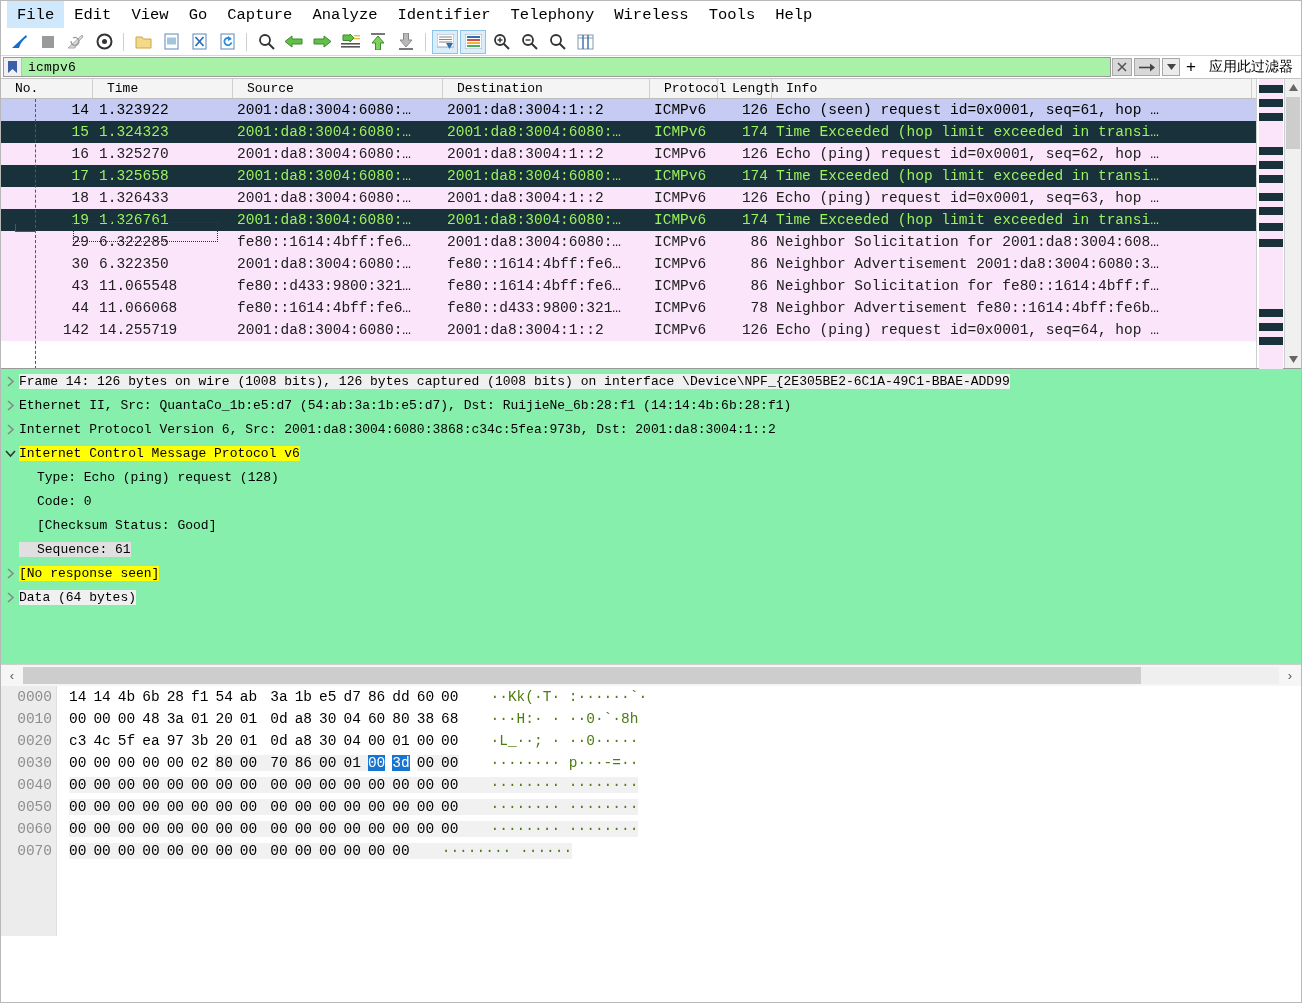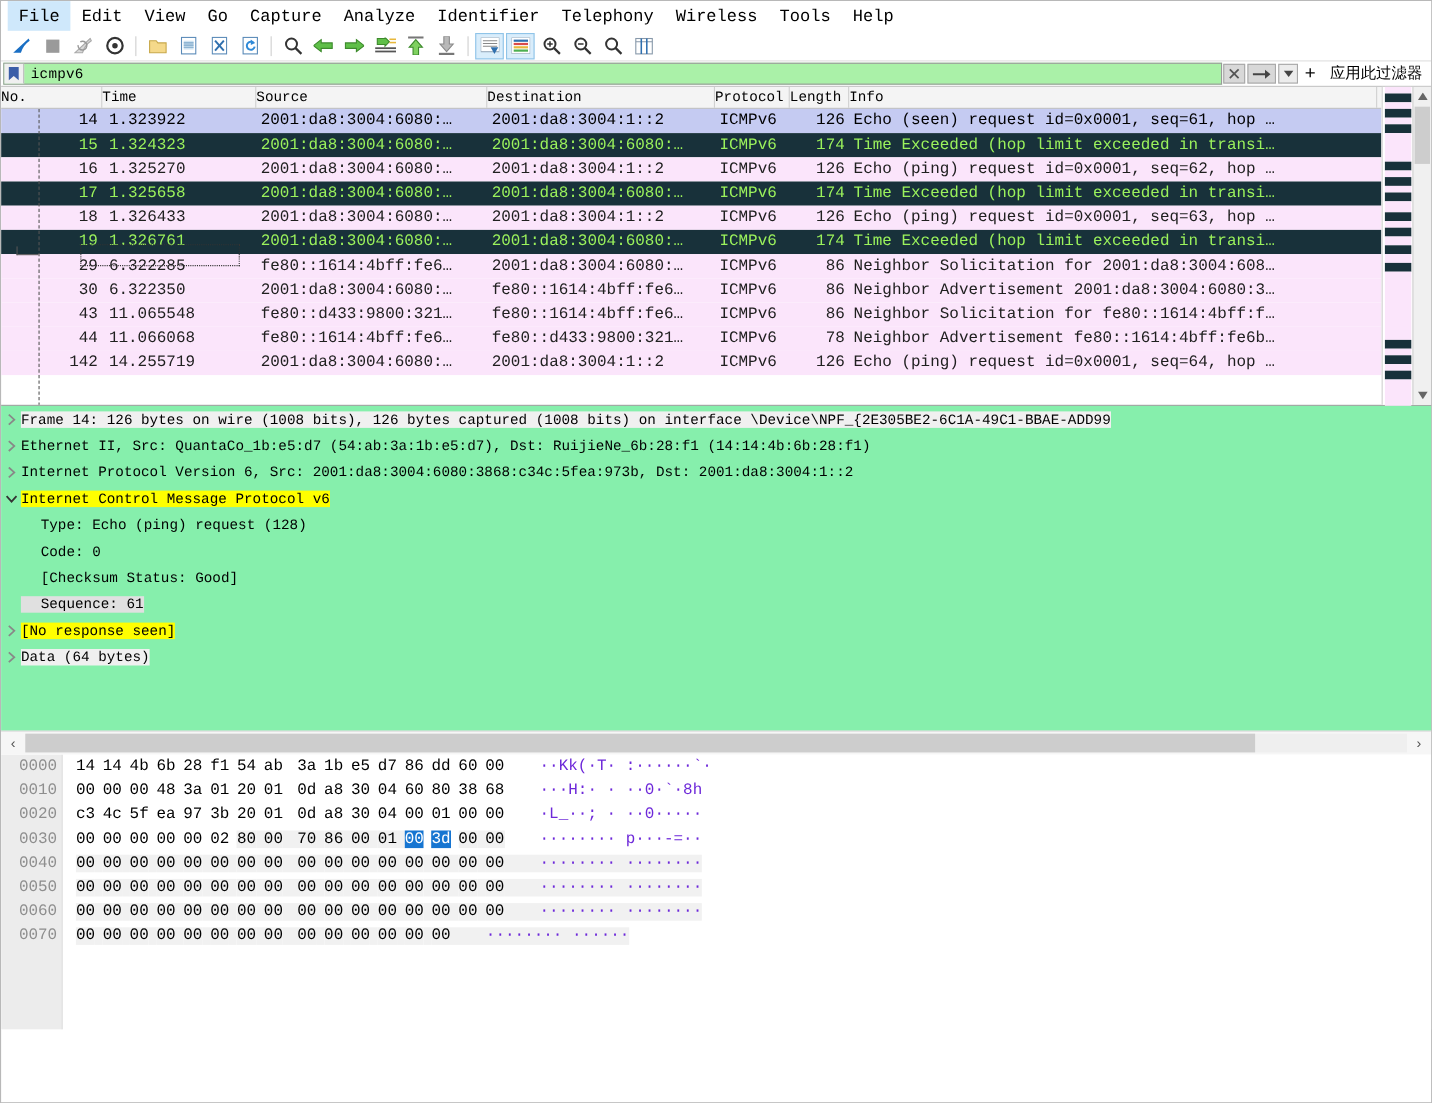--- a/index.html
+++ b/index.html
@@ -51,21 +51,21 @@
           font-size:17px; color:#000; }
   .apply-cn { display:flex; align-items:center; padding:0 8px; font-size:14px;
               color:#000; font-family:"DejaVu Sans", sans-serif; }
 
   
   .plist { position:relative; height:290px; border-bottom:1px solid #9a9a9a;
            display:flex; }
   .plist-main { flex:1; position:relative; overflow:hidden; }
   .phead { display:flex; height:20px; background:#f4f4f4; border-bottom:1px solid #bdbdbd; }
   .ph { font-family:"Liberation Mono", monospace; font-size:13px; color:#000;
-        padding-left:0; display:flex; align-items:center;
+        padding-left:14px; display:flex; align-items:center;
         border-right:1px solid #d0d0d0; height:100%; }
   .prow { display:flex; height:22px; align-items:center;
           font-family:"Liberation Mono", monospace; font-size:14.5px; white-space:nowrap; }
   .prow .c { padding:0 4px; overflow:hidden; text-overflow:ellipsis; }
   .c-no   { width:92px;  text-align:right; }
   .c-time { width:140px; text-align:left; padding-left:6px !important;}
   .c-src  { width:210px; }
   .c-dst  { width:207px; }
   .c-proto{ width:68px; }
   .c-len  { width:54px; text-align:right; }
@@ -111,21 +111,21 @@
   .hexpane { position:relative; background:#fff; height:250px; overflow:hidden;
              font-family:"Liberation Mono", monospace; font-size:14.5px; }
   .hexgut { position:absolute; left:0; top:0; width:56px; height:250px; background:#ececec;
             border-right:1px solid #e0e0e0; }
   .hrow { height:22px; display:flex; align-items:center; white-space:nowrap; }
   .hoff { width:56px; text-align:right; padding-right:5px; color:#8e8e8e; flex:none; }
   .hbytes { padding-left:12px; color:#000; letter-spacing:0px; }
   .hb { display:inline-block; }
   .hgap { display:inline-block; width:13px; }
   .hsp { display:inline-block; width:7px; }
-  .hascii { padding-left:32px; color:#6d28d9; letter-spacing:0px; }
+  .hascii { padding-left:32px; color:#4d7c0f; letter-spacing:0px; }
   .sh-light { background:#f1f1f1; }
   .sh-blue { background:#1675d1; color:#fff; }
 </style>
 </head>
 <body>
 
 <div class="app">
 
 
   <div class="menubar" id="menubar">

